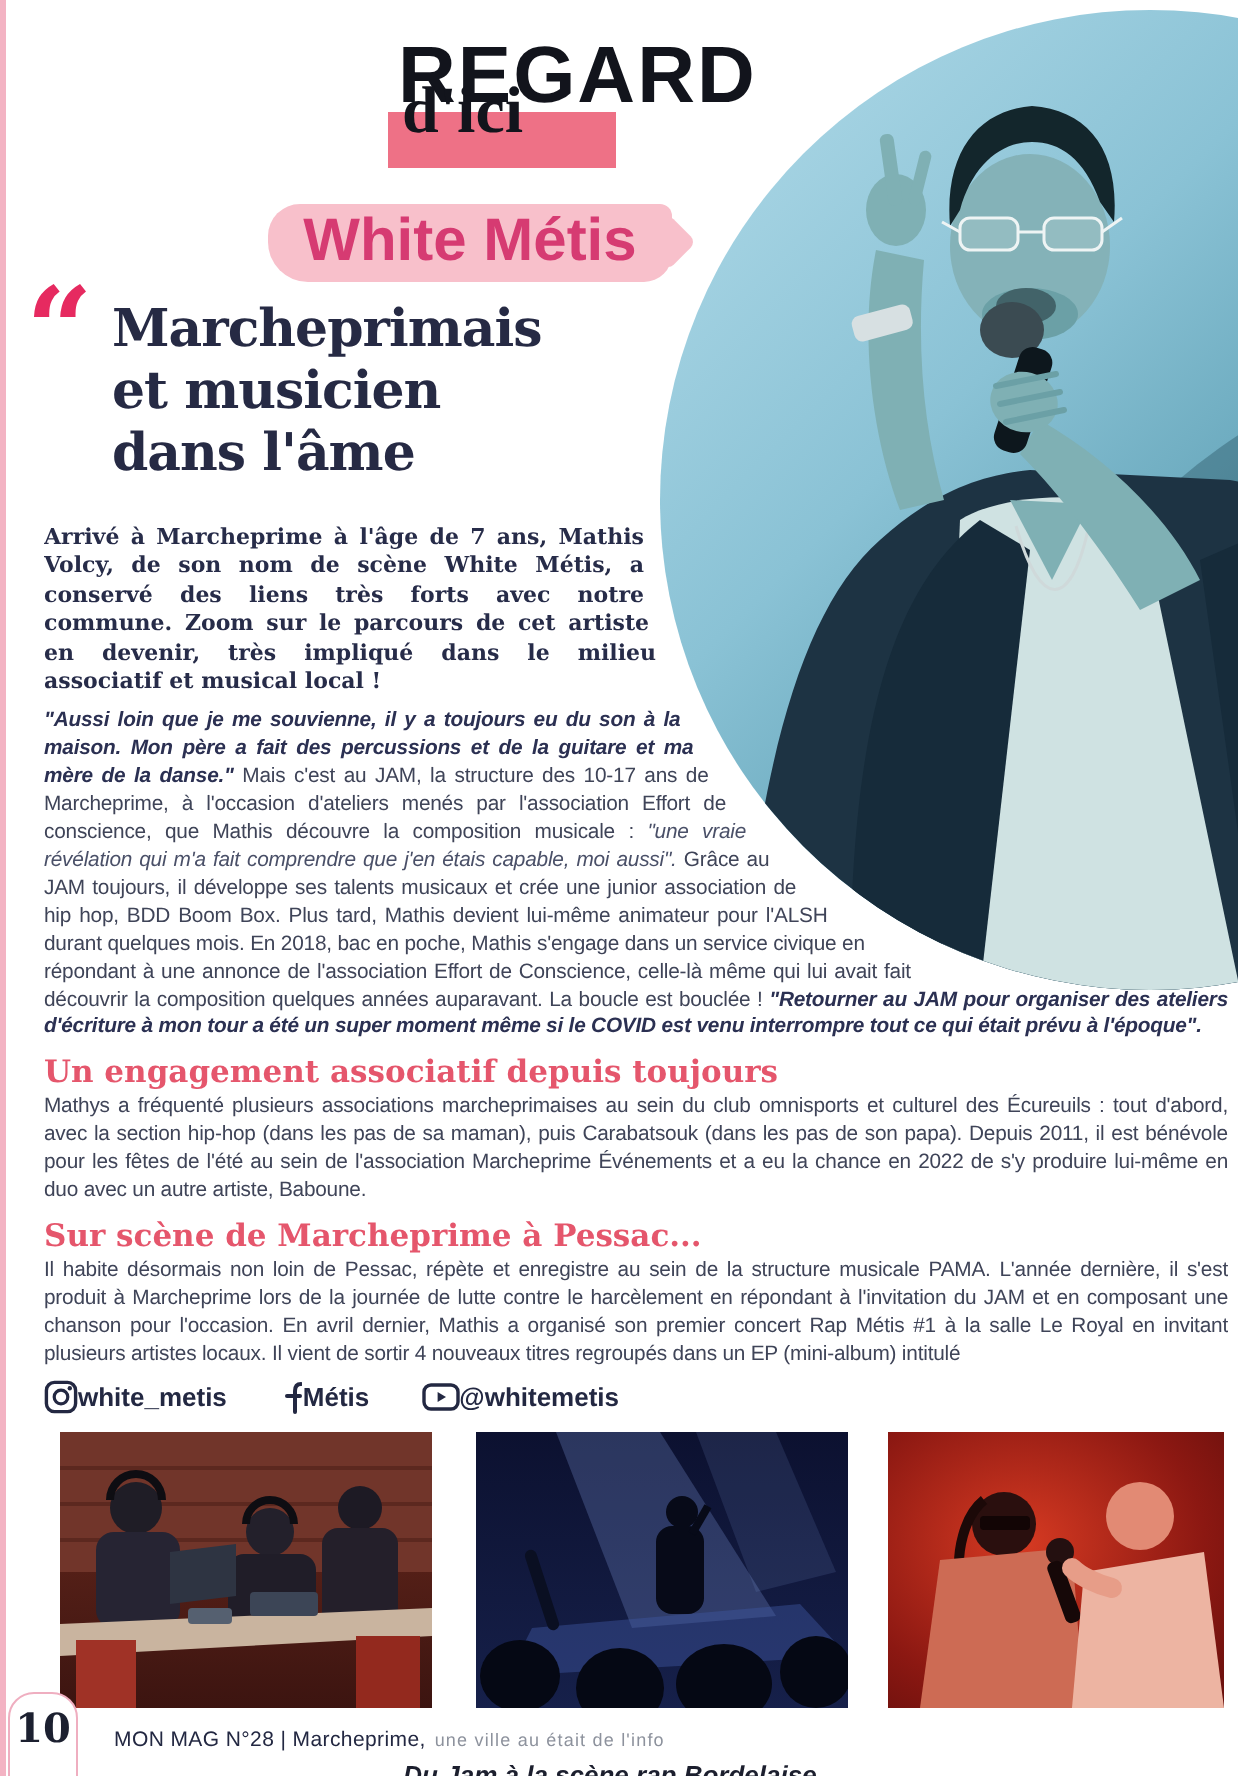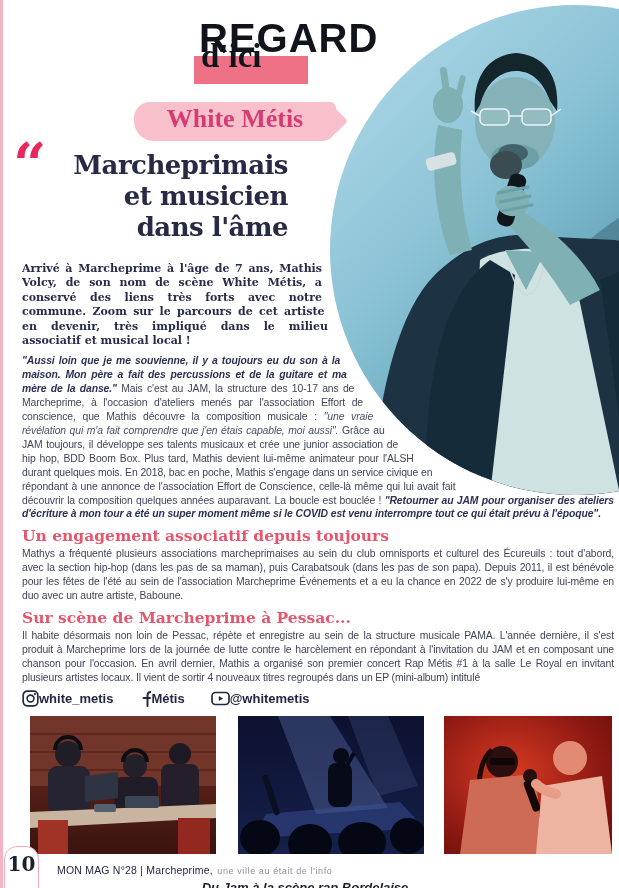--- a/index.html
+++ b/index.html
@@ -17,25 +17,25 @@
           letter-spacing:1px;color:#12141c;font-family:"Liberation Sans",sans-serif;}
   .kicker-box{position:absolute;left:194px;top:56px;width:114px;height:28px;background:#ee7186;}
   .kicker-sub{position:absolute;left:201px;top:38px;font-weight:800;font-size:33px;
               color:#12141c;font-family:Liberation Serif, serif;}
 
   .brush{position:absolute;left:134px;top:102px;width:202px;height:39px;background:#f8c0cb;
          border-radius:16px 6px 14px 20px;}
   .brush:after{content:"";position:absolute;right:-8px;top:9px;width:20px;height:20px;
                background:#f8c0cb;transform:rotate(45deg);border-radius:4px;}
   .artist-tag{position:absolute;left:134px;top:104px;width:202px;text-align:center;
-              font-family:Liberation Serif, serif;font-weight:bold;font-size:26px;color:#d63b72;}
+              font-family:Liberation Sans, sans-serif;font-weight:bold;font-size:30px;color:#d63b72;}
 
   .quote-mark{position:absolute;left:13px;top:136px;font-family:"DejaVu Serif",serif;
               font-weight:bold;font-size:58px;line-height:1;color:#e62a60;}
-  .q-title{position:absolute;left:56px;top:150px;width:232px;text-align:right;
+  .q-title{position:absolute;left:56px;top:150px;width:232px;text-align:left;
            font-family:"DejaVu Serif",serif;font-weight:bold;font-size:26px;line-height:31px;
            color:#262a44;letter-spacing:-0.5px;}
 
   
   .article{position:absolute;left:22px;top:262px;width:592px;height:425px;overflow:hidden;}
   .photo-spacer{float:right;width:292px;height:225px;
                 shape-outside:circle(250px at 255px -10px);shape-margin:8px;}
   .intro{font-family:"DejaVu Serif",serif;font-weight:bold;font-size:11px;line-height:14.4px;
          color:#272c49;text-align:justify;margin:0 0 6px 0;}
   h2.sec{font-family:"DejaVu Serif",serif;font-weight:bold;font-size:15.5px;line-height:19px;

